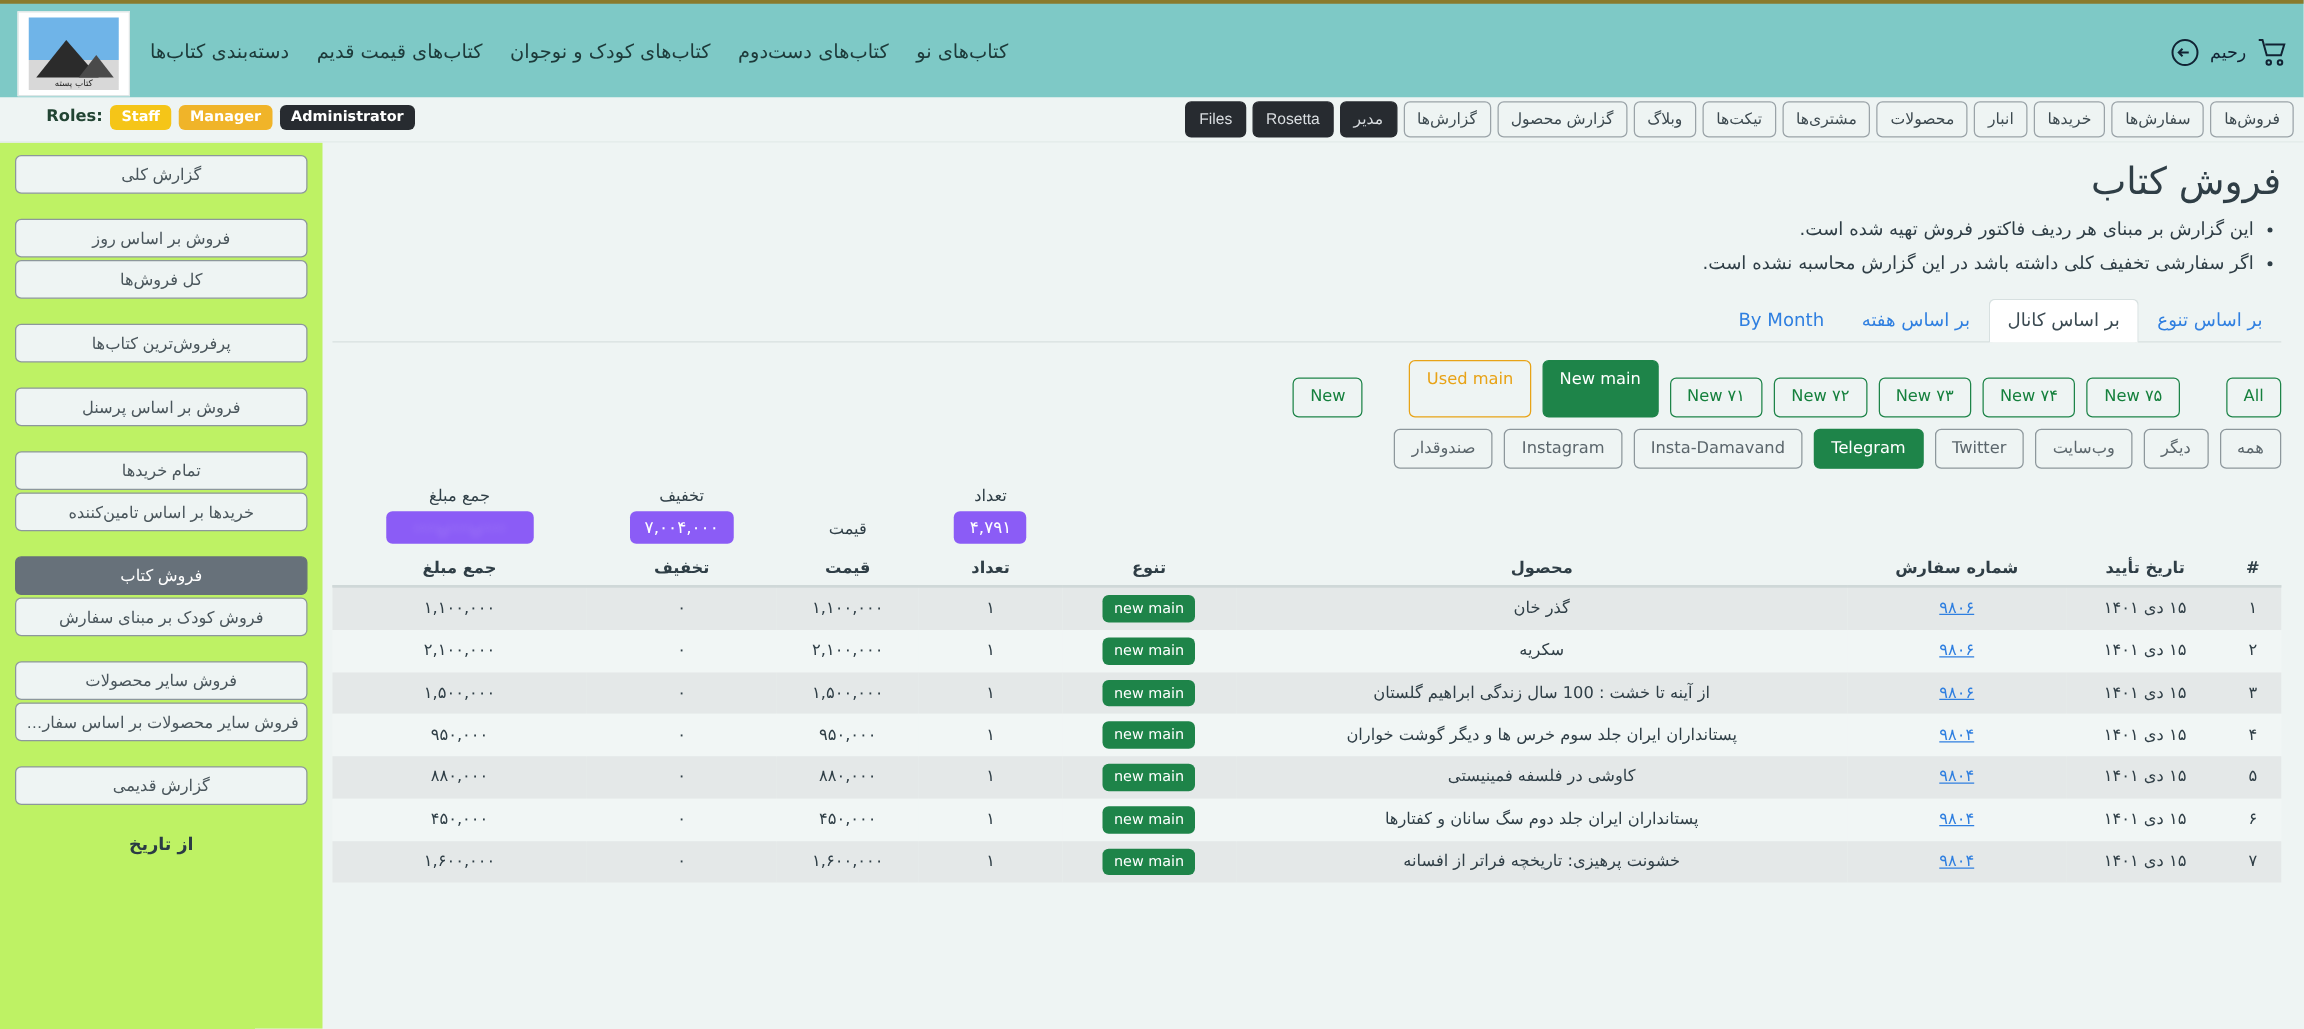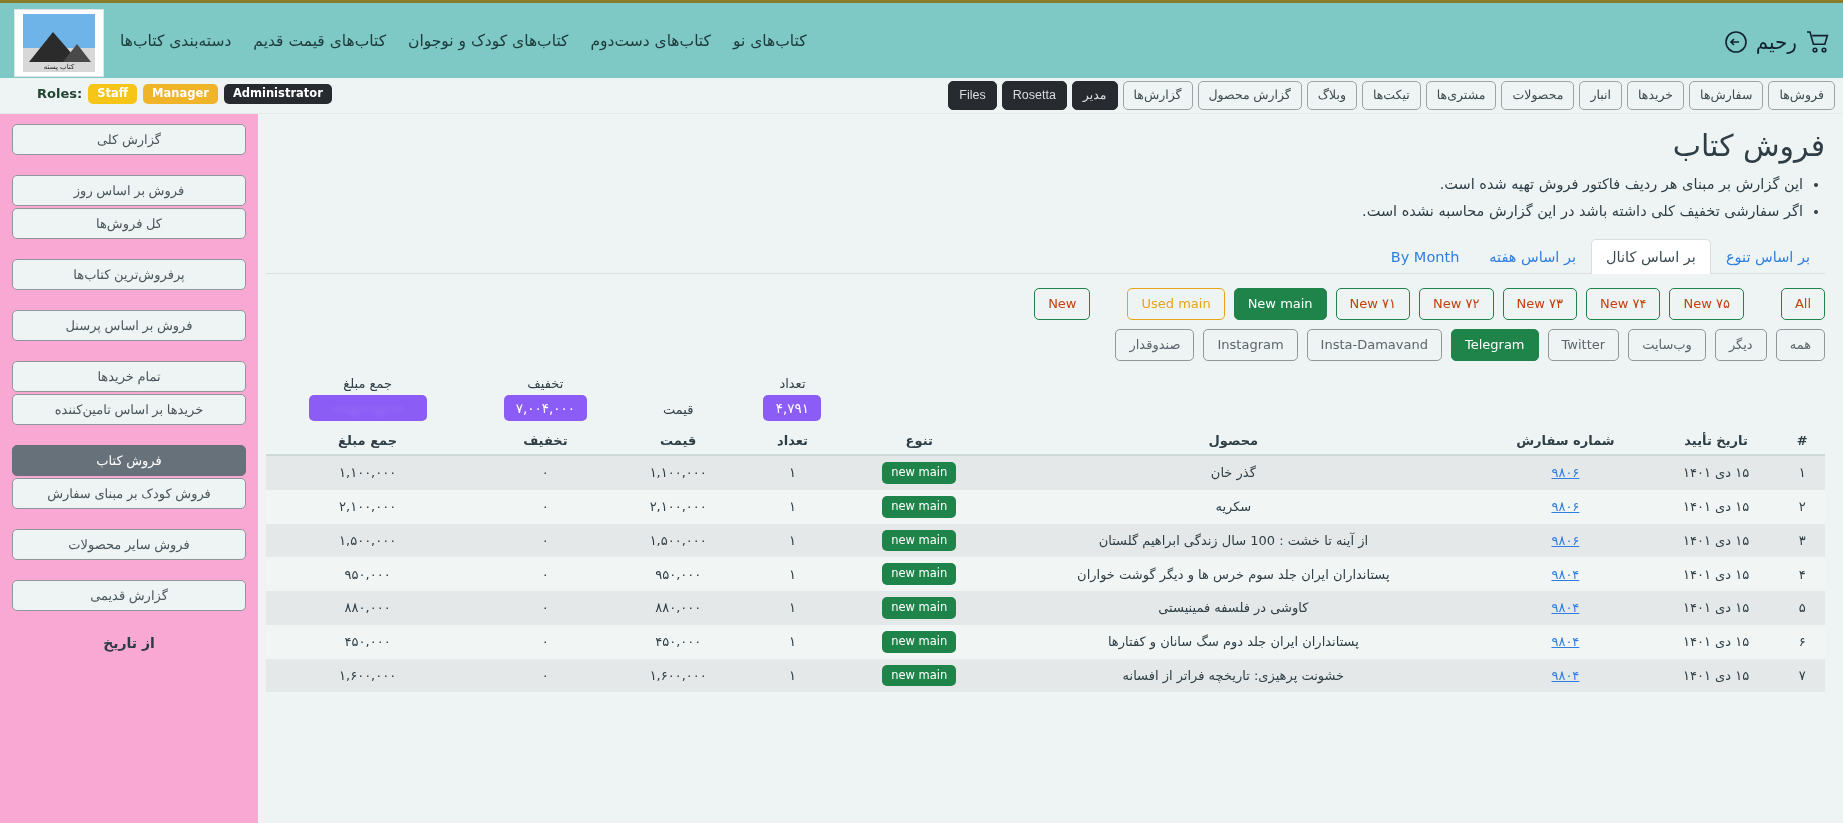--- a/index.html
+++ b/index.html
@@ -72,21 +72,21 @@
   }
   #nav-links a { color: #1d3a3a; text-decoration: none; cursor: pointer; }
 
   #user-area {
     position: absolute;
     right: 12px; top: 0; height: 78px;
     display: flex; align-items: center; gap: 8px;
   }
   .cart-icon { width: 26px; height: 24px; position: relative; }
   .cart-icon svg { display: block; }
-  .user-name { font-size: 20px; color: #123; }
+  .user-name { font-size: 14px; color: #123; }
   .logout-icon { width: 24px; height: 24px; }
 
   
   #adminbar {
     position: relative;
     height: 36px;
     background: #eef4f3;
     border-bottom: 1px solid #e2eae9;
     display: flex;
     align-items: center;
@@ -136,21 +136,21 @@
   
   #layout {
     display: flex;
     flex-direction: row;
     height: calc(823px - 78px - 36px);
   }
   #sidebar {
     width: 258px;
     flex: 0 0 258px;
     padding: 10px 12px 0 12px;
-    background: #f9a8d4;
+    background: #bef264;
   }
   .side-btn {
     display: block;
     width: 100%;
     text-align: center;
     font-size: 13px;
     padding: 7px 6px;
     margin-bottom: 2px;
     border: 1px solid #8d979c;
     border-radius: 5px;
@@ -238,21 +238,21 @@
     font-size: 13px;
     padding: 5px 13px;
     border-radius: 5px;
     border: 1px solid #8d979c;
     background: #eef4f3;
     color: #5b666c;
     cursor: pointer;
     white-space: nowrap;
     line-height: 1.55;
   }
-  .chip.green-outline { border-color: #1e8449; color: #c2410c; }
+  .chip.green-outline { border-color: #1e8449; color: #15803d; margin-top: 14px; }
   .chip.green-solid { background: #1e8449; border-color: #1e8449; color: #fff; }
   .chip.amber-outline { border-color: #e8a317; color: #e8a317; }
   .chip.spacer-left { margin-left: 28px; }
 
   
   #table-wrap { margin-top: 4px; }
   table#sales { width: 100%; border-collapse: collapse; }
   table#sales th, table#sales td {
     font-size: 13px;
     color: #2f3e46;
@@ -536,20 +536,21 @@
 
     <button class="side-btn">تمام خریدها</button>
     <button class="side-btn">خریدها بر اساس تامین‌کننده</button>
     <div class="side-gap"></div>
 
     <button class="side-btn active">فروش کتاب</button>
     <button class="side-btn">فروش کودک بر مبنای سفارش</button>
     <div class="side-gap"></div>
 
     <button class="side-btn">فروش سایر محصولات</button>
+    <button class="side-btn">فروش سایر محصولات بر اساس سفارش</button>
     <div class="side-gap"></div>
 
     <button class="side-btn">گزارش قدیمی</button>
 
     <div id="side-date-label">از تاریخ</div>
   </div>
 
 </div>
 
 </body></html>

